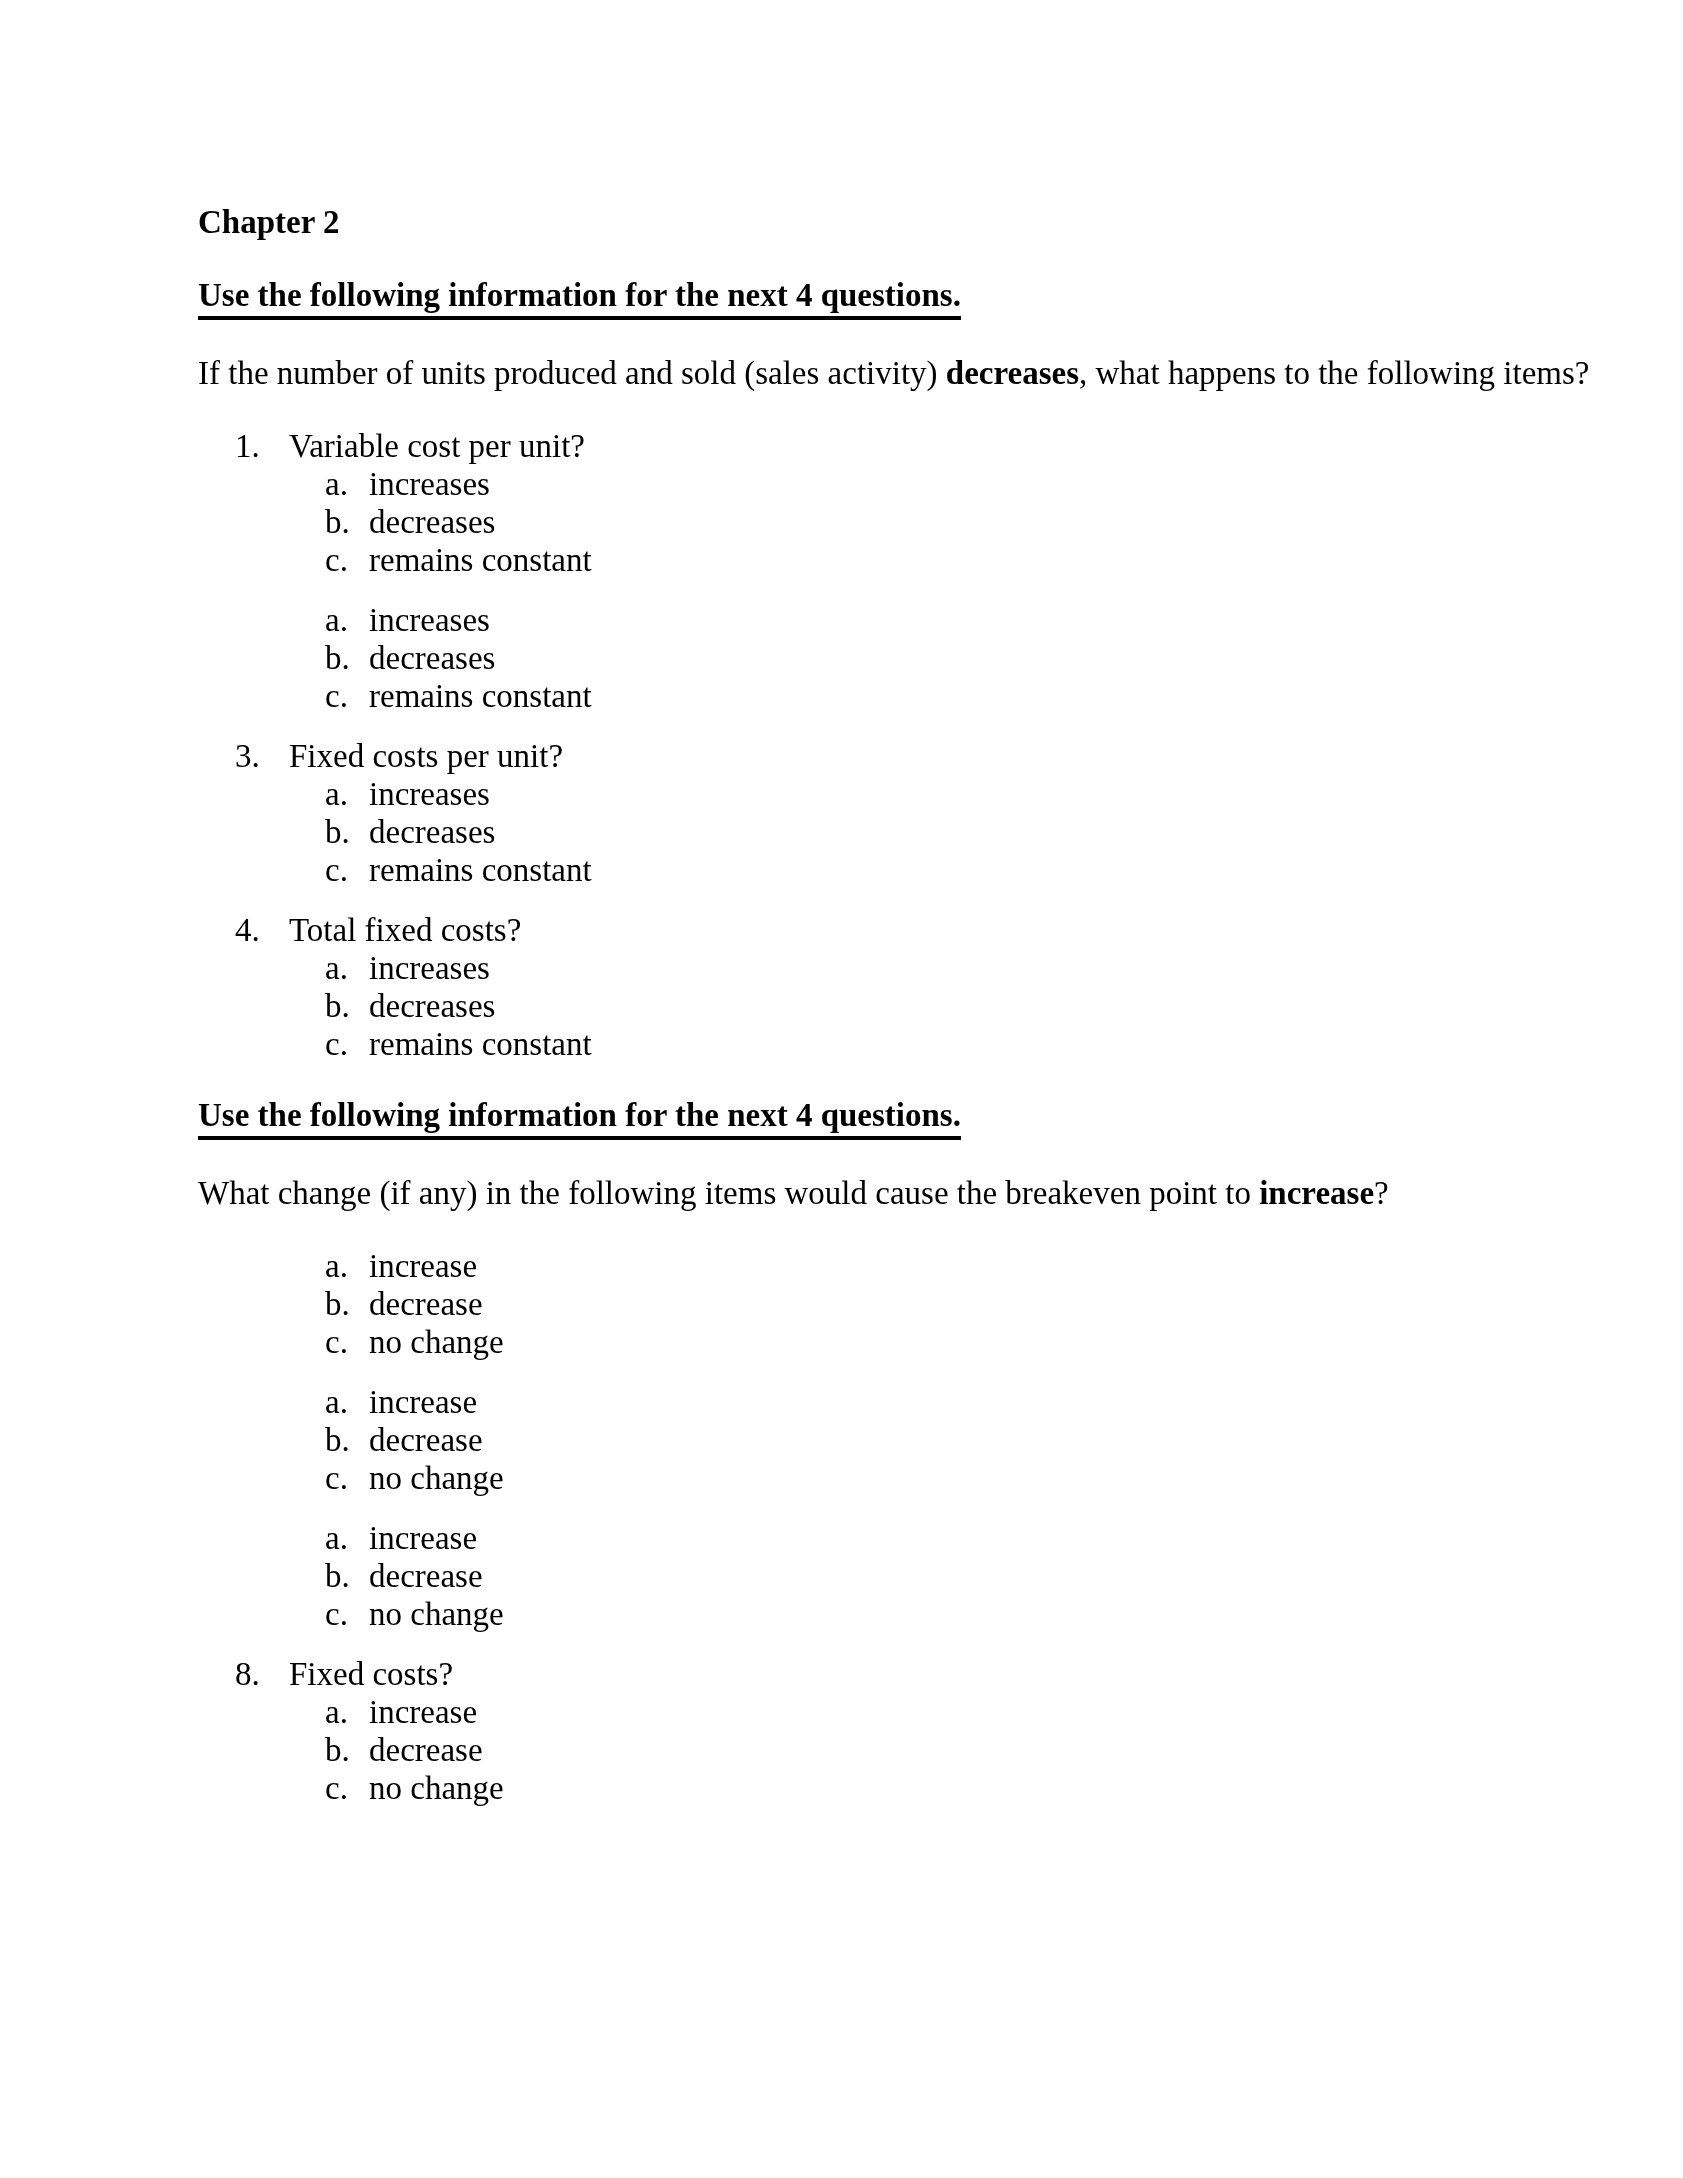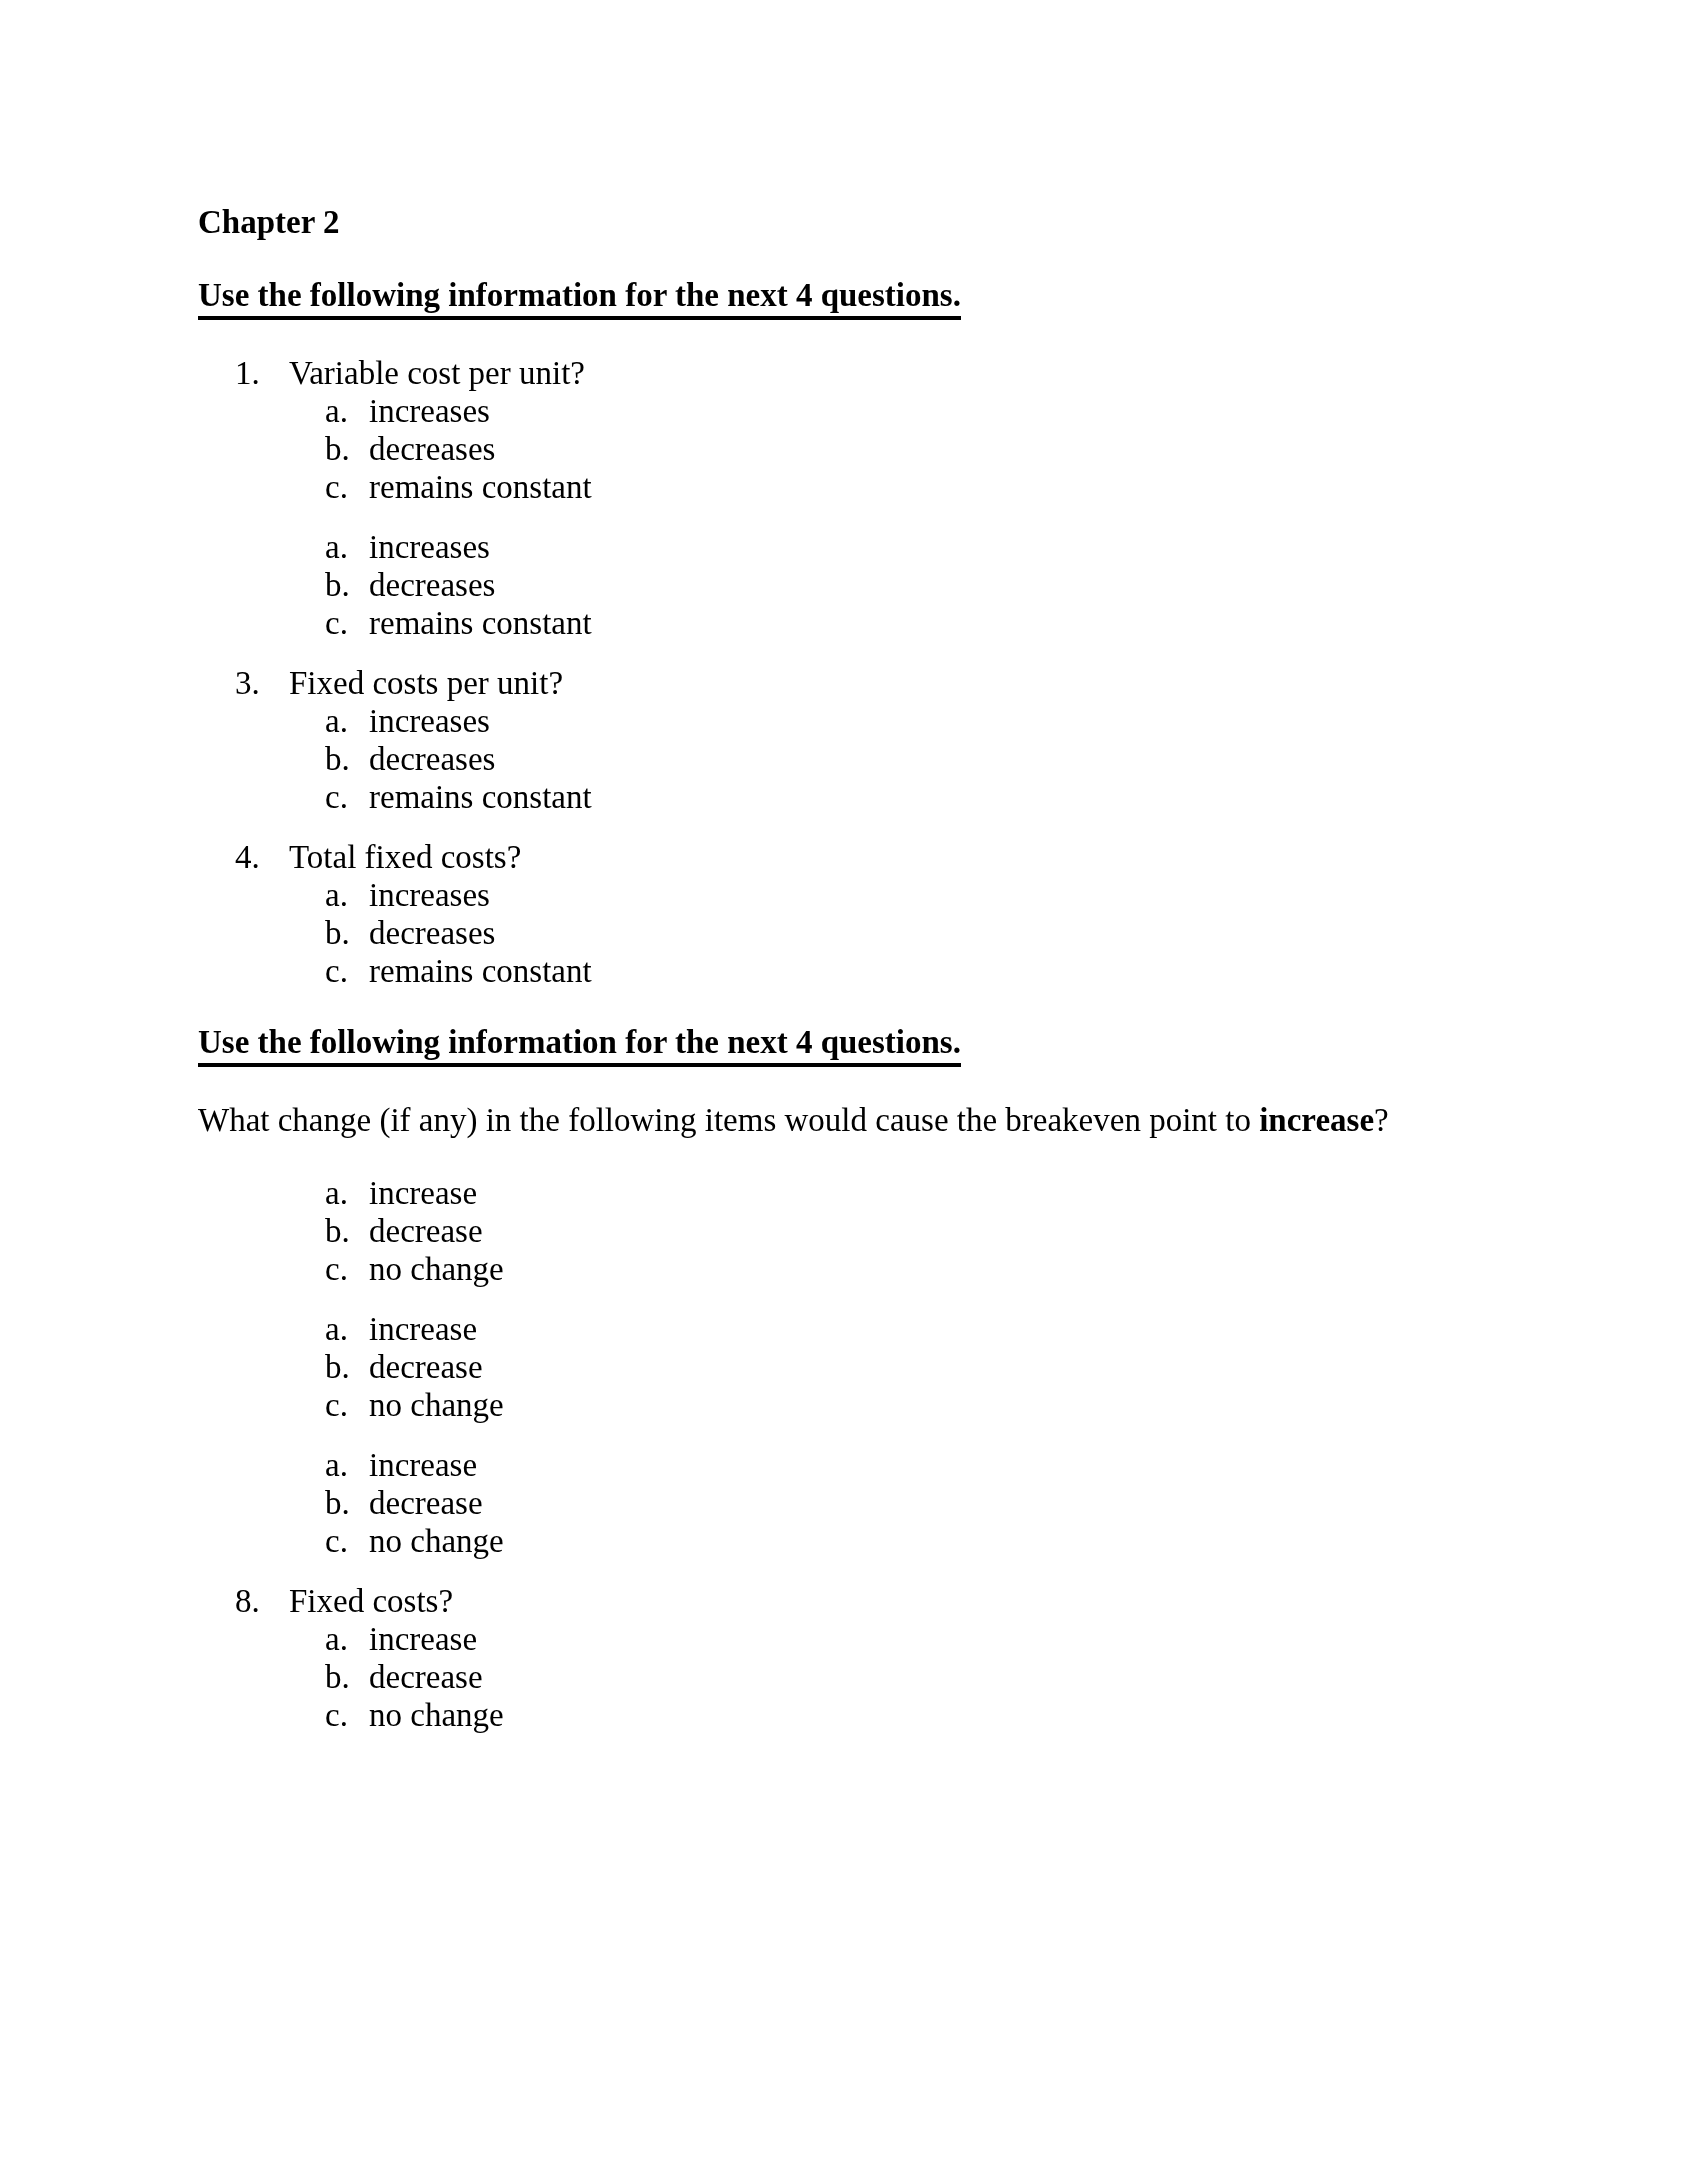--- a/index.html
+++ b/index.html
@@ -67,20 +67,21 @@
 
 <div class="page">
 
   <div class="doc-title">Chapter 2</div>
 
   <div class="section">
     <div class="section-heading">
       <span class="underline">Use the following information for the next 4 questions.</span>
     </div>
 
+    <div class="intro"><span>If the number of units produced and sold (sales activity) </span><span class="bold-word">decreases</span><span>, what happens to the following items?</span></div>
 
     <div class="question">
       <div class="q-line"><span class="q-num">1.</span><span>Variable cost per unit?</span></div>
       <div class="opt-line"><span class="opt-letter">a.</span><span>increases</span></div>
       <div class="opt-line"><span class="opt-letter">b.</span><span>decreases</span></div>
       <div class="opt-line"><span class="opt-letter">c.</span><span>remains constant</span></div>
     </div>
 
     <div class="question">
       <div class="opt-line"><span class="opt-letter">a.</span><span>increases</span></div>

